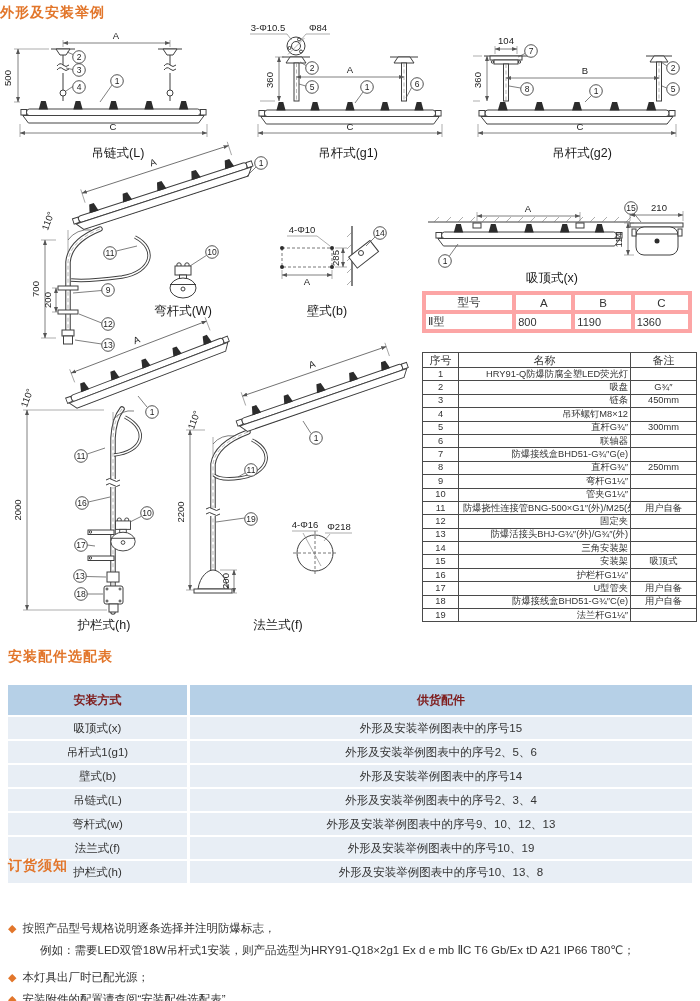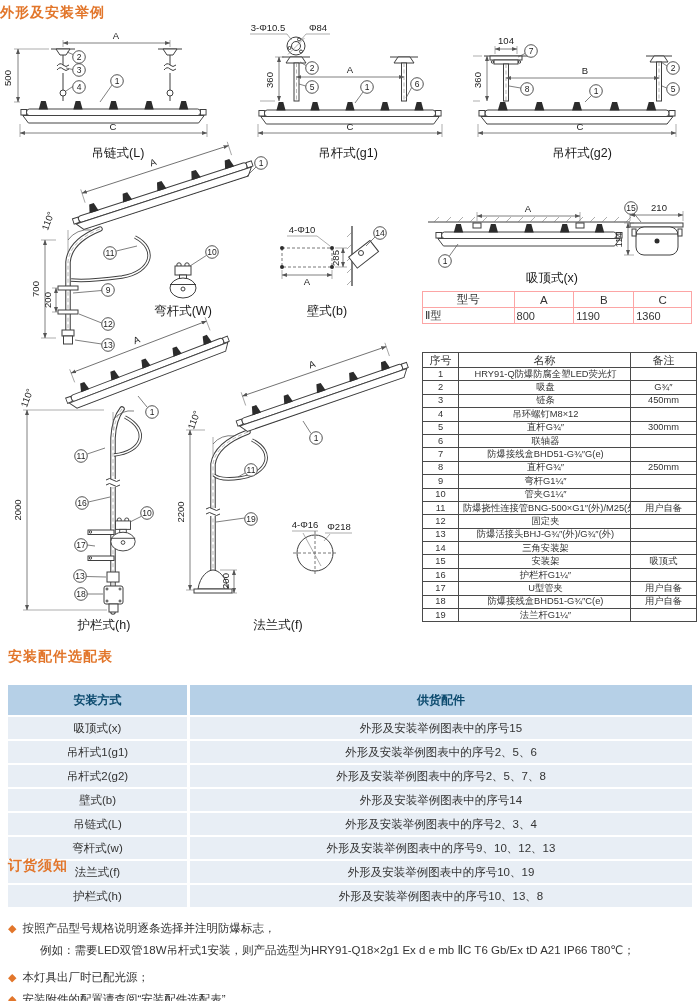--- a/index.html
+++ b/index.html
@@ -19,28 +19,28 @@
   .pi{stroke:#fff;stroke-width:3.4;fill:none;stroke-linecap:round}
   .pc{stroke:#888;stroke-width:0.6;stroke-dasharray:4 2.5;fill:none}
   .ho{stroke:#3f3f3f;stroke-width:3.4;fill:none}
   .hi{stroke:#fff;stroke-width:1.6;fill:none}
   .cc{fill:#fff;stroke:#3f3f3f;stroke-width:0.9}
   .ct{font-size:8.5px;fill:#222;text-anchor:middle}
   .dt{font-size:9.5px;fill:#222;text-anchor:middle}
   
   table{border-collapse:collapse}
   #model-table{position:absolute;left:422px;top:291px;width:270px;font-size:11px}
-  #model-table th,#model-table td{border:1px solid #fca5a5;height:15px;padding:0 2px}
+  #model-table th,#model-table td{border:4px solid #fca5a5;height:15px;padding:0 2px}
   #model-table th{font-weight:normal;font-size:11.5px}
   #parts-table{position:absolute;left:422px;top:352px;width:274px;font-size:9.3px;table-layout:fixed}
   #parts-table th,#parts-table td{border:1px solid #4a4a4a;text-align:center;padding:0 2px;line-height:11px;height:12.4px;overflow:hidden;white-space:nowrap}
   #parts-table th{font-size:11px;font-weight:normal;height:14px}
-  #parts-table td:nth-child(2){text-align:center;padding-left:4px}
+  #parts-table td:nth-child(2){text-align:right;padding-left:4px}
   #acc-table{position:absolute;left:8px;top:683px;width:684px;border-collapse:separate;border-spacing:0 2px;font-size:11.5px;table-layout:fixed}
-  #acc-table th{background:#b6d0e7;height:28px;font-size:12px;color:#0c4a6e;font-weight:bold}
+  #acc-table th{background:#b6d0e7;height:28px;font-size:12px;color:#7f1d1d;font-weight:bold}
   #acc-table td{background:#e8eef5;height:20px;text-align:center;color:#333}
   #acc-table th:first-child,#acc-table td:first-child{border-right:3px solid #fff}
   
   #notes{position:absolute;left:8px;top:914px;width:686px;font-size:11.5px;color:#333}
   .note-row{display:flex;align-items:flex-start;margin-top:7px}
   .dia{color:#e2762b;font-size:11px;margin-right:6px;line-height:15px}
   .note-sub{margin:7px 0 12px 32px}
 </style>
 </head>
 <body>
@@ -669,24 +669,20 @@
   <tbody>
       <tr>
         <td>吸顶式(x)</td>
         <td>外形及安装举例图表中的序号15</td>
       </tr>
       <tr>
         <td>吊杆式1(g1)</td>
         <td>外形及安装举例图表中的序号2、5、6</td>
       </tr>
       <tr>
-        <td>吊杆式2(g2)</td>
-        <td>外形及安装举例图表中的序号2、5、7、8</td>
-      </tr>
-      <tr>
         <td>壁式(b)</td>
         <td>外形及安装举例图表中的序号14</td>
       </tr>
       <tr>
         <td>吊链式(L)</td>
         <td>外形及安装举例图表中的序号2、3、4</td>
       </tr>
       <tr>
         <td>弯杆式(w)</td>
         <td>外形及安装举例图表中的序号9、10、12、13</td>

